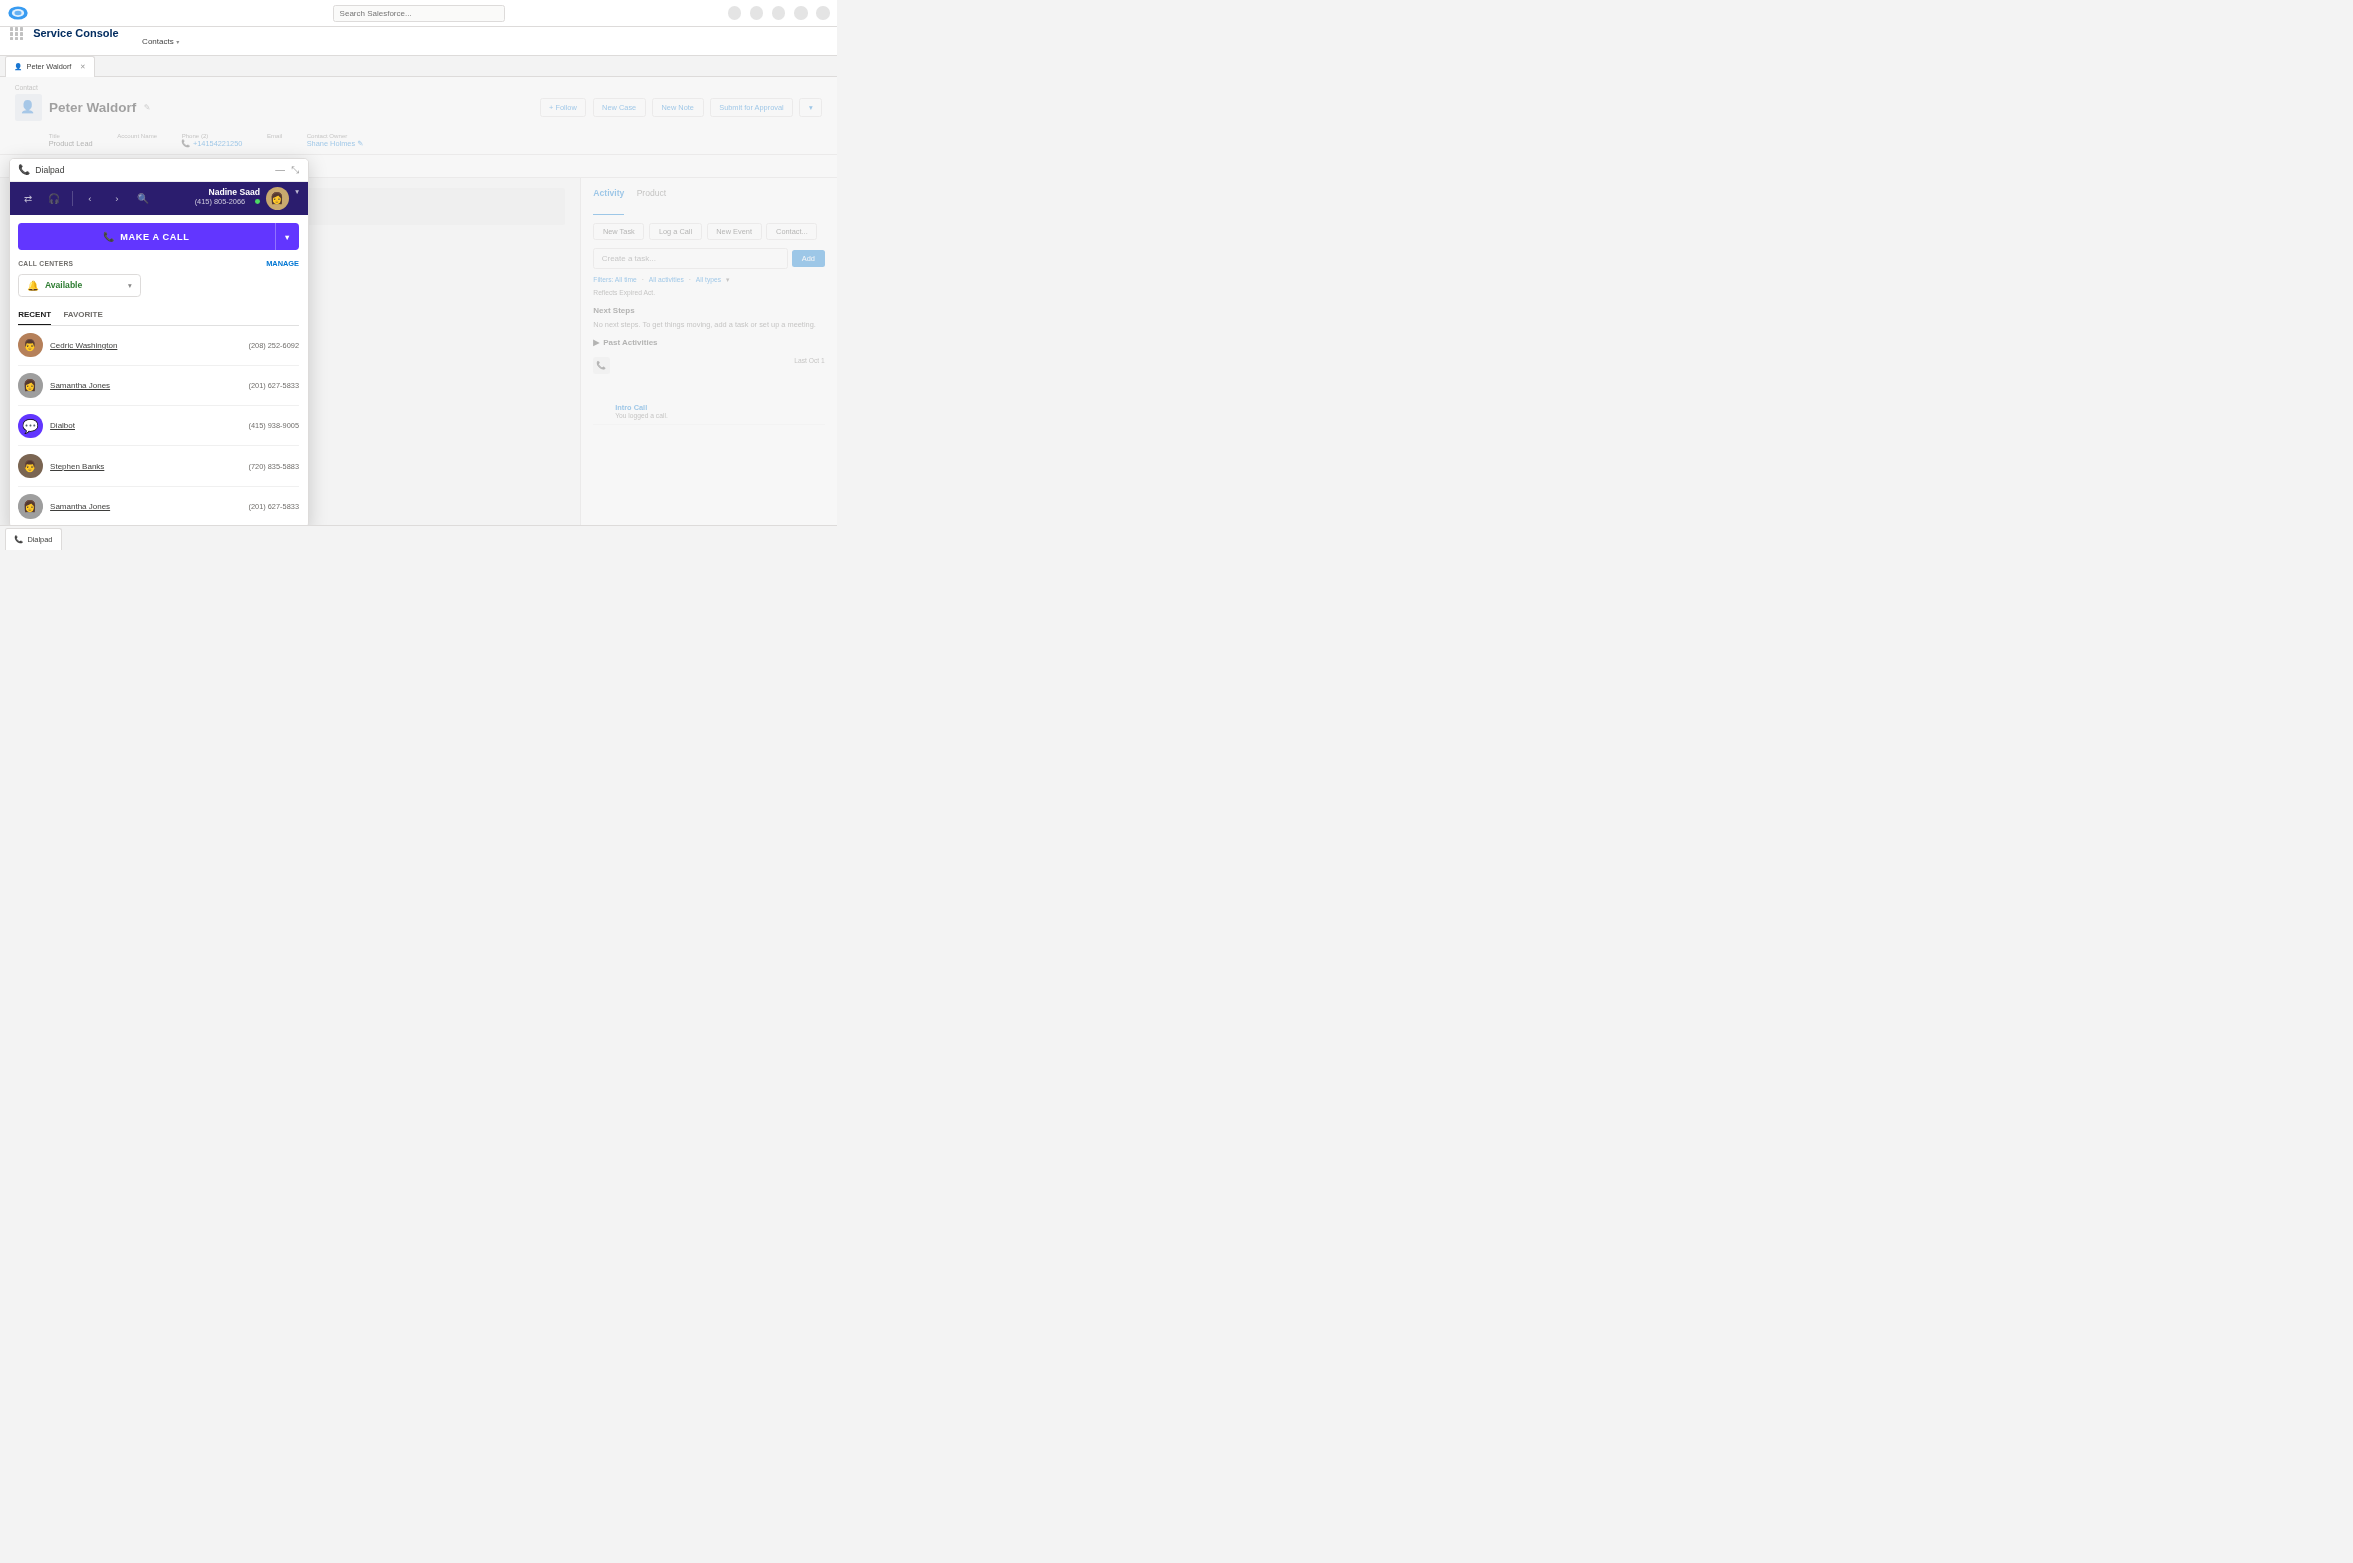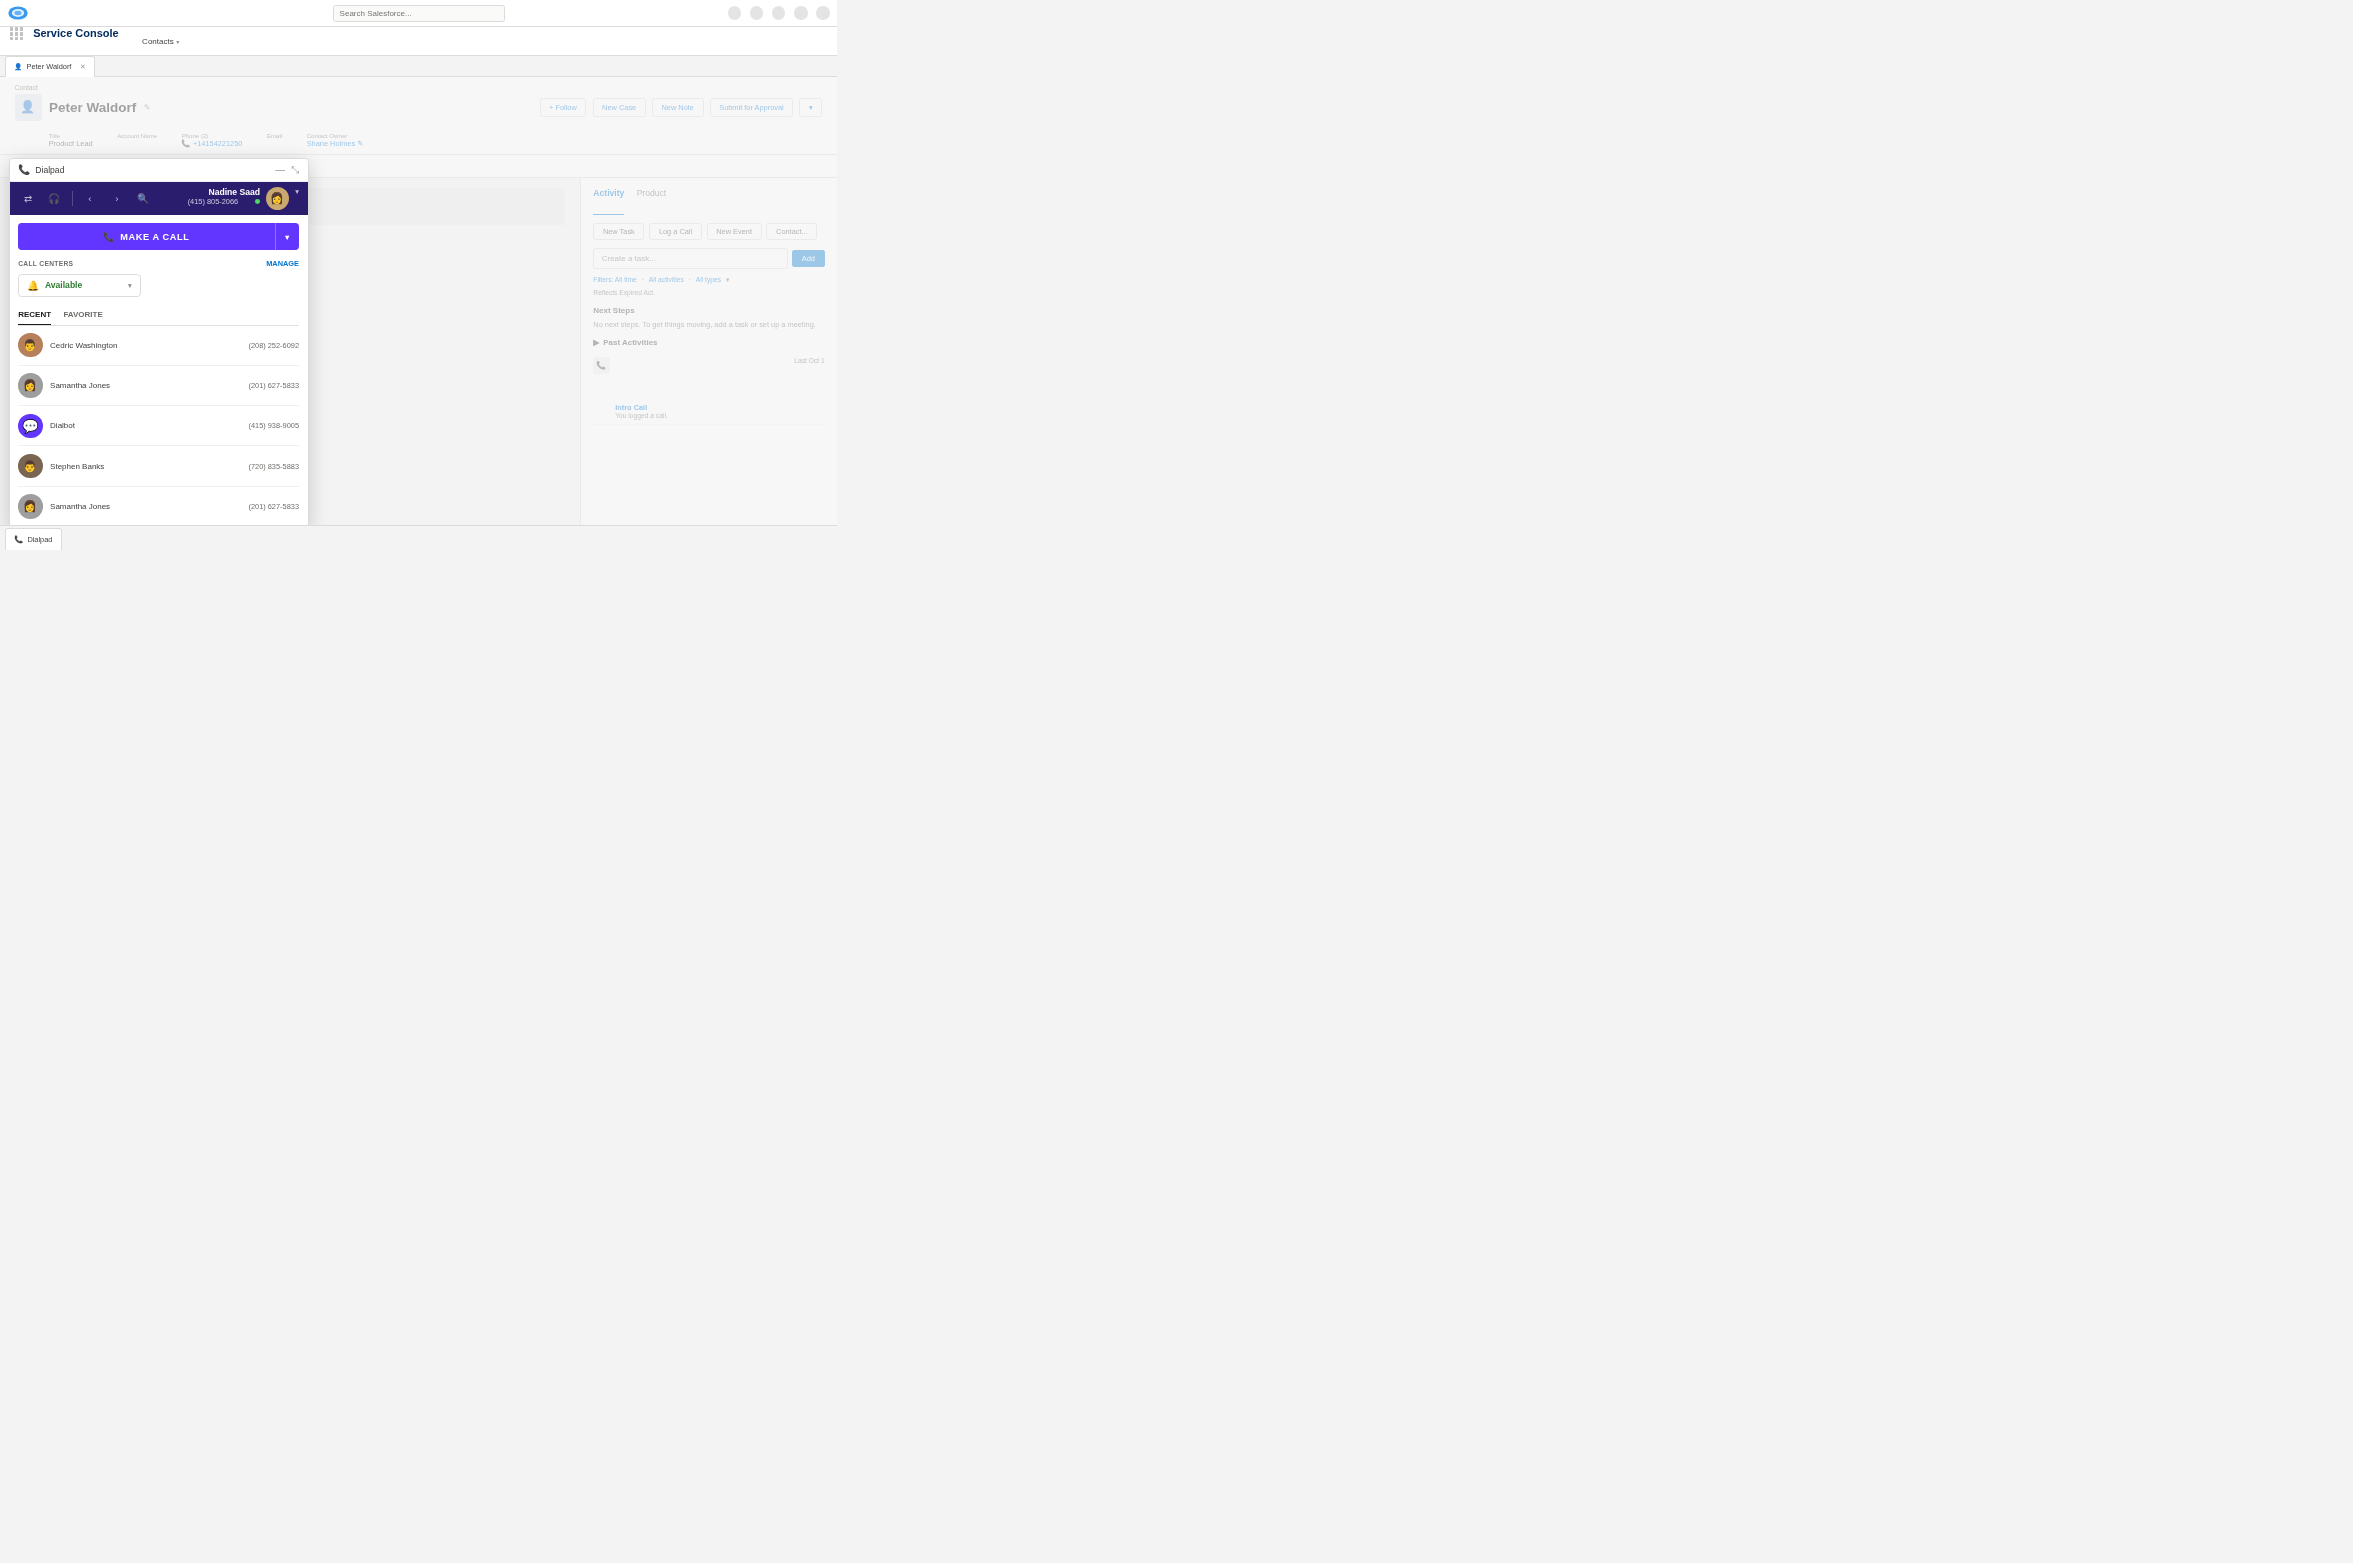--- a/index.html
+++ b/index.html
@@ -397,21 +397,21 @@
     }
     .dialpad-nav-sep { width: 0.6px; height: 14.7px; background: rgba(255,255,255,0.2); }
     .dialpad-user-info {
       margin-left: auto;
       display: flex;
       align-items: flex-start;
       gap: 6.1px;
     }
     .dialpad-user-text { text-align: right; }
     .dialpad-user-name { font-size: 8.6px; color: #fff; font-weight: 600; }
-    .dialpad-user-phone { font-size: 7.4px; color: rgba(255,255,255,0.75); display: flex; align-items: center; gap: 17px; }
+    .dialpad-user-phone { font-size: 7.4px; color: rgba(255,255,255,0.75); display: flex; align-items: center; gap: 10px; }
     .online-dot { width: 4.9px; height: 4.9px; background: #4cd964; border-radius: 50%; }
     .dialpad-avatar {
       width: 23px;
       height: 23px;
       border-radius: 50%;
       background: #c9a96e;
       overflow: hidden;
       display: flex;
       align-items: center;
       justify-content: center;
@@ -534,21 +534,21 @@
       border-radius: 50%;
       background: #c9a96e;
       display: flex;
       align-items: center;
       justify-content: center;
       font-size: 11px;
       flex-shrink: 0;
       overflow: hidden;
     }
     .contact-avatar.purple { background: #6236ff; }
-    .contact-name { font-size: 8px; color: #3e3e3c; font-weight: 500; }
+    .contact-name { font-size: 8px; color: #3e3e3c; font-weight: 500; text-decoration: underline; }
     .contact-phone { margin-left: auto; font-size: 7.4px; color: #706e6b; }
 
     
     .bottom-bar {
       position: absolute;
       bottom: 0;
       left: 0;
       right: 0;
       height: 27px;
       background: #f3f3f3;

